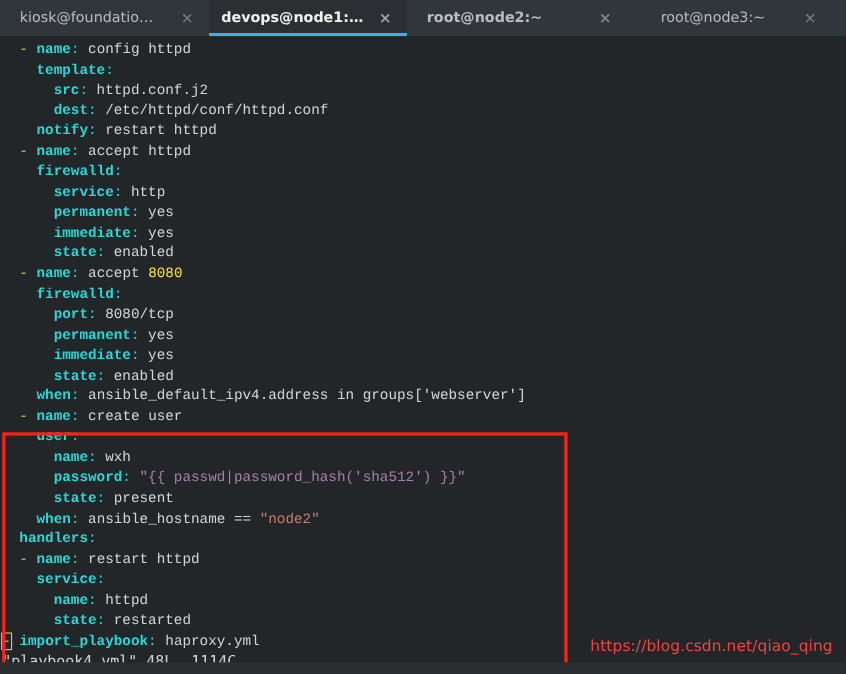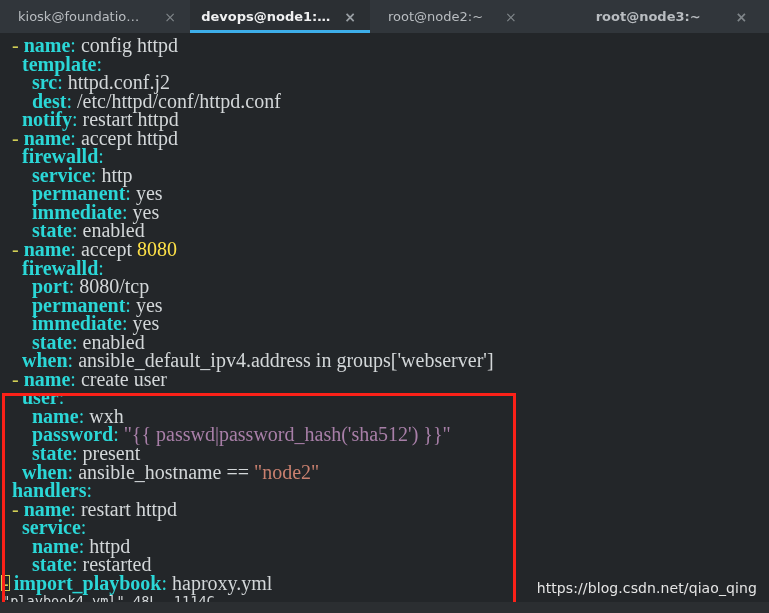--- a/index.html
+++ b/index.html
@@ -61,34 +61,34 @@
     line-height: 1;
     color: #7f8589;
     cursor: pointer;
   }
   .tab.active .tab-close { color: #9aa0a5; }
   .tab-spacer { flex: 1 1 auto; background: #31363b; }
 
   
   .tab-0 { width: 190px; justify-content: space-between; }
   .tab-1 { width: 180px; justify-content: flex-end; }
-  .tab-2 { width: 200px; justify-content: flex-start; gap: 22px; }
-  .tab-3 { width: 199px; justify-content: center; gap: 35px; font-weight: bold; }
+  .tab-2 { width: 200px; justify-content: space-between; gap: 22px; font-weight: bold; }
+  .tab-3 { width: 199px; justify-content: center; gap: 35px; }
 
   
   .terminal {
     position: relative;
     flex: 1 1 auto;
     background: #232629;
     overflow: hidden;
     padding: 3px 0 0 0;
   }
   .code {
-    font-family: Liberation Serif, serif;
-    font-size: 20px;
+    font-family: Liberation Mono, monospace;
+    font-size: 13px;
     line-height: 18.55px;
     white-space: pre;
     color: #d3d7d9;
     padding-left: 2px;
   }
   .ln { height: 18.55px; }
 
   
   .k    { color: #2bd7d7; font-weight: bold; }   
   .colon{ color: #2bd7d7; }                      
@@ -129,21 +129,21 @@
     pointer-events: none;
   }
 
   
   .watermark {
     position: absolute;
     right: 12px;
     bottom: 6px;
     font-family: "DejaVu Sans", sans-serif;
     font-size: 14px;
-    color: #e5e5e5;
+    color: #ef4444;
     letter-spacing: 0.1px;
     pointer-events: none;
   }
 
   
   .bottom-strip {
     height: 11px;
     min-height: 11px;
     background: #2b2e31;
   }

